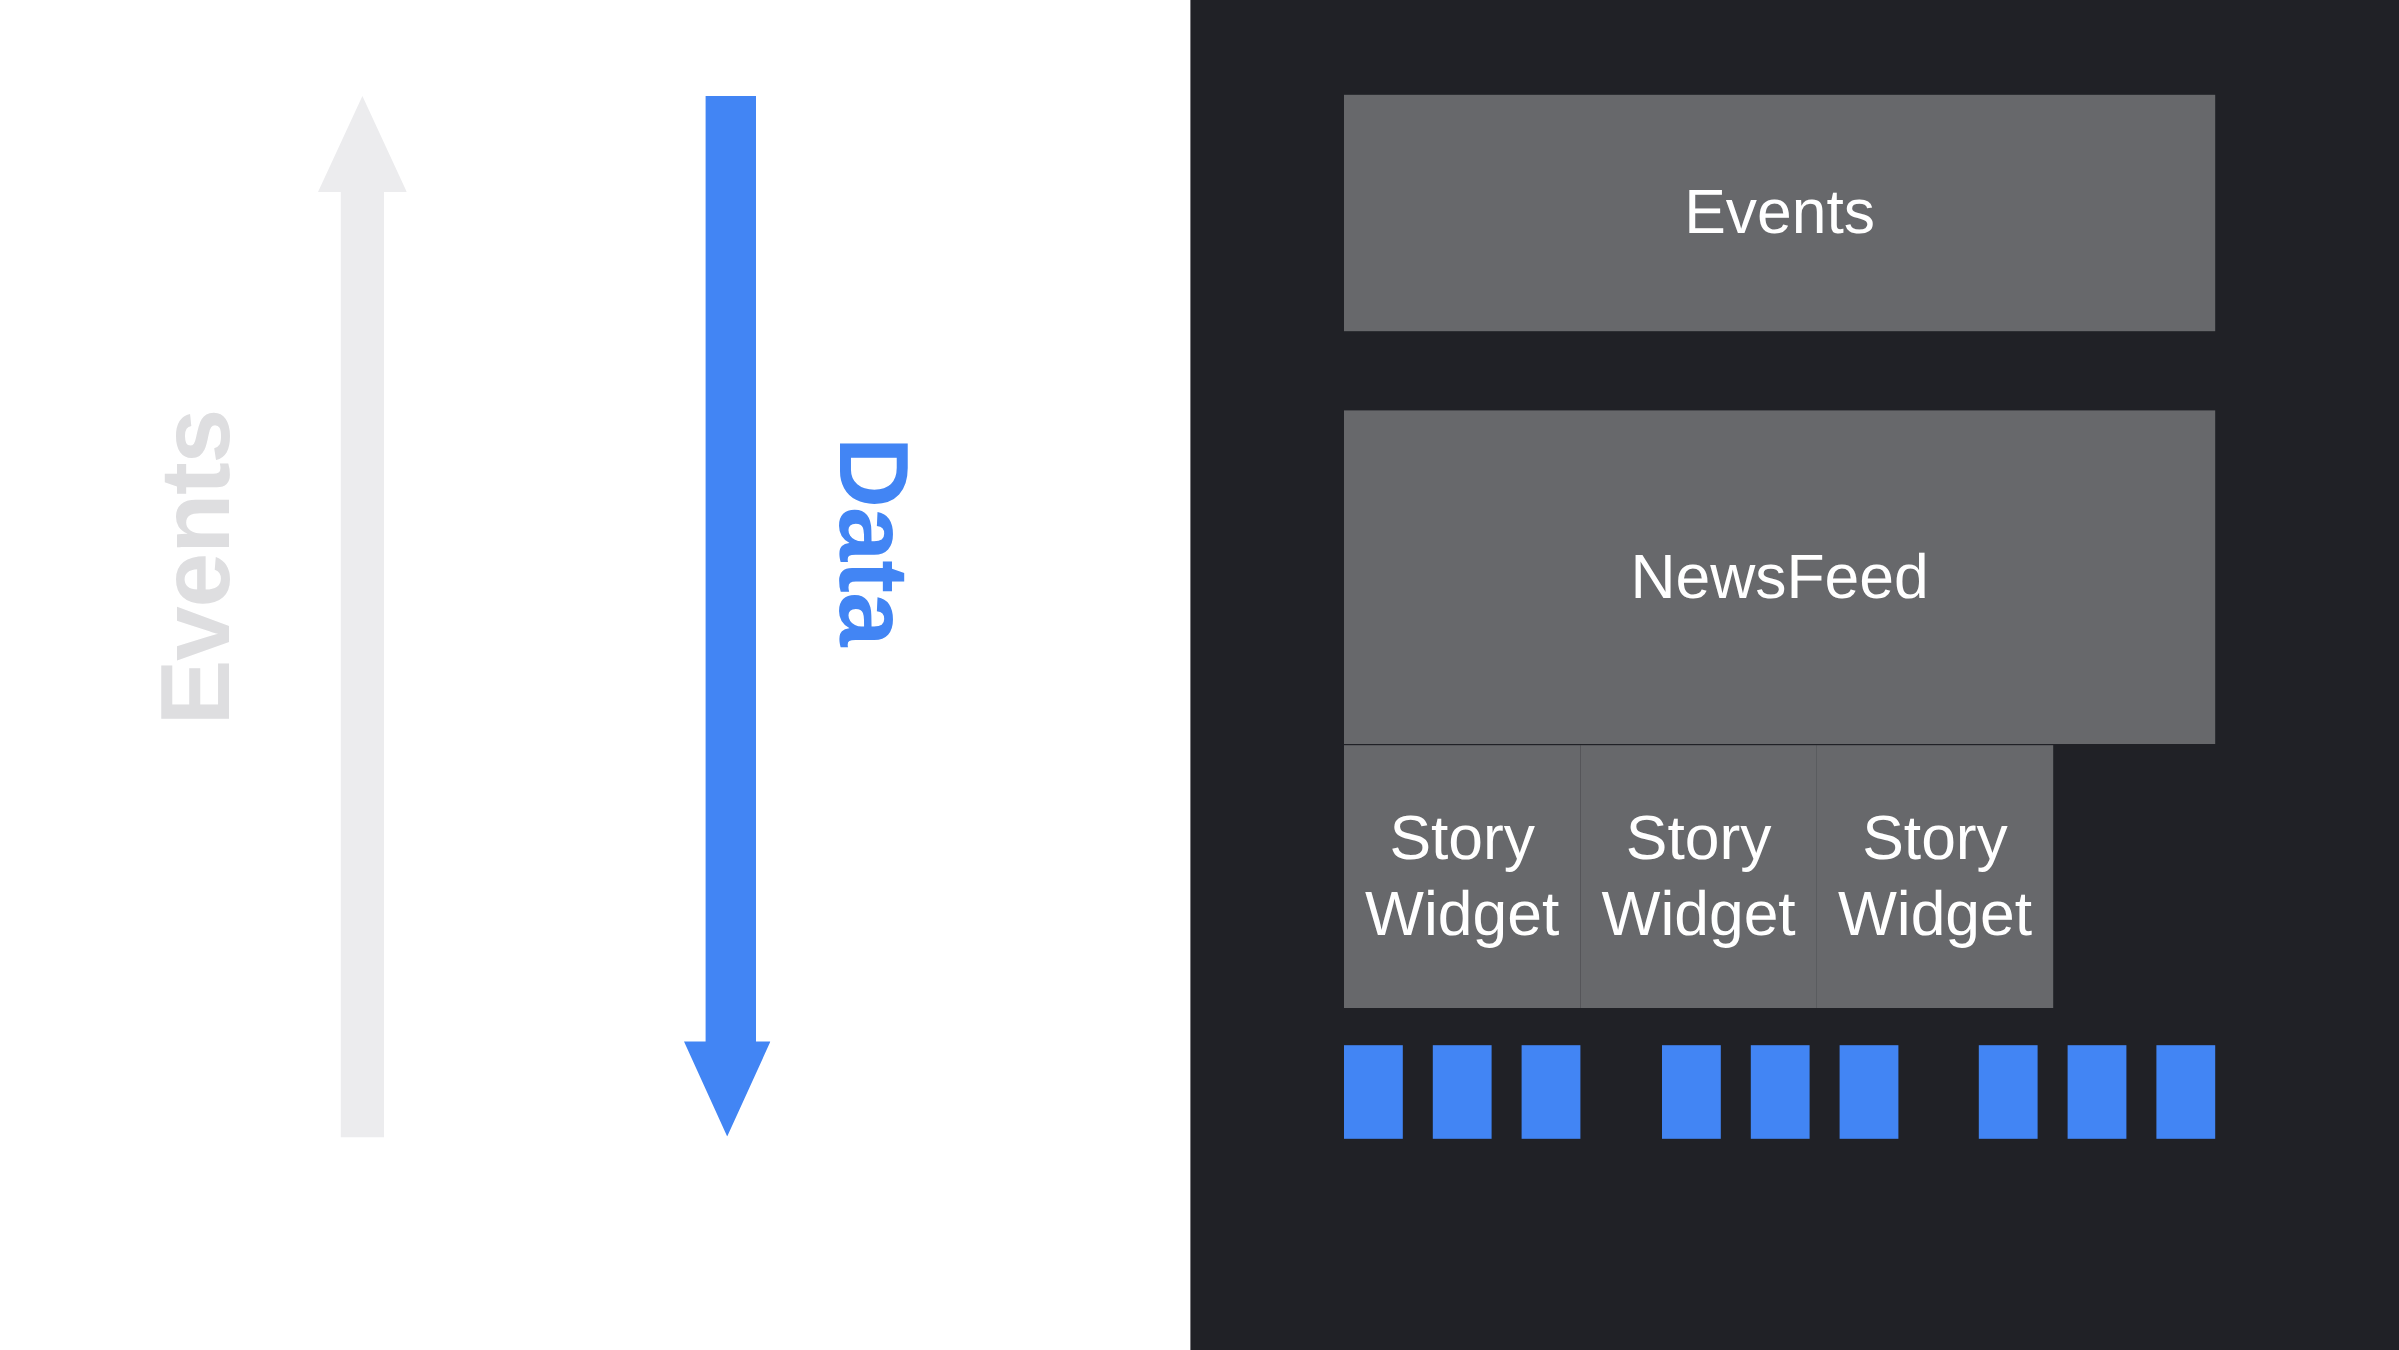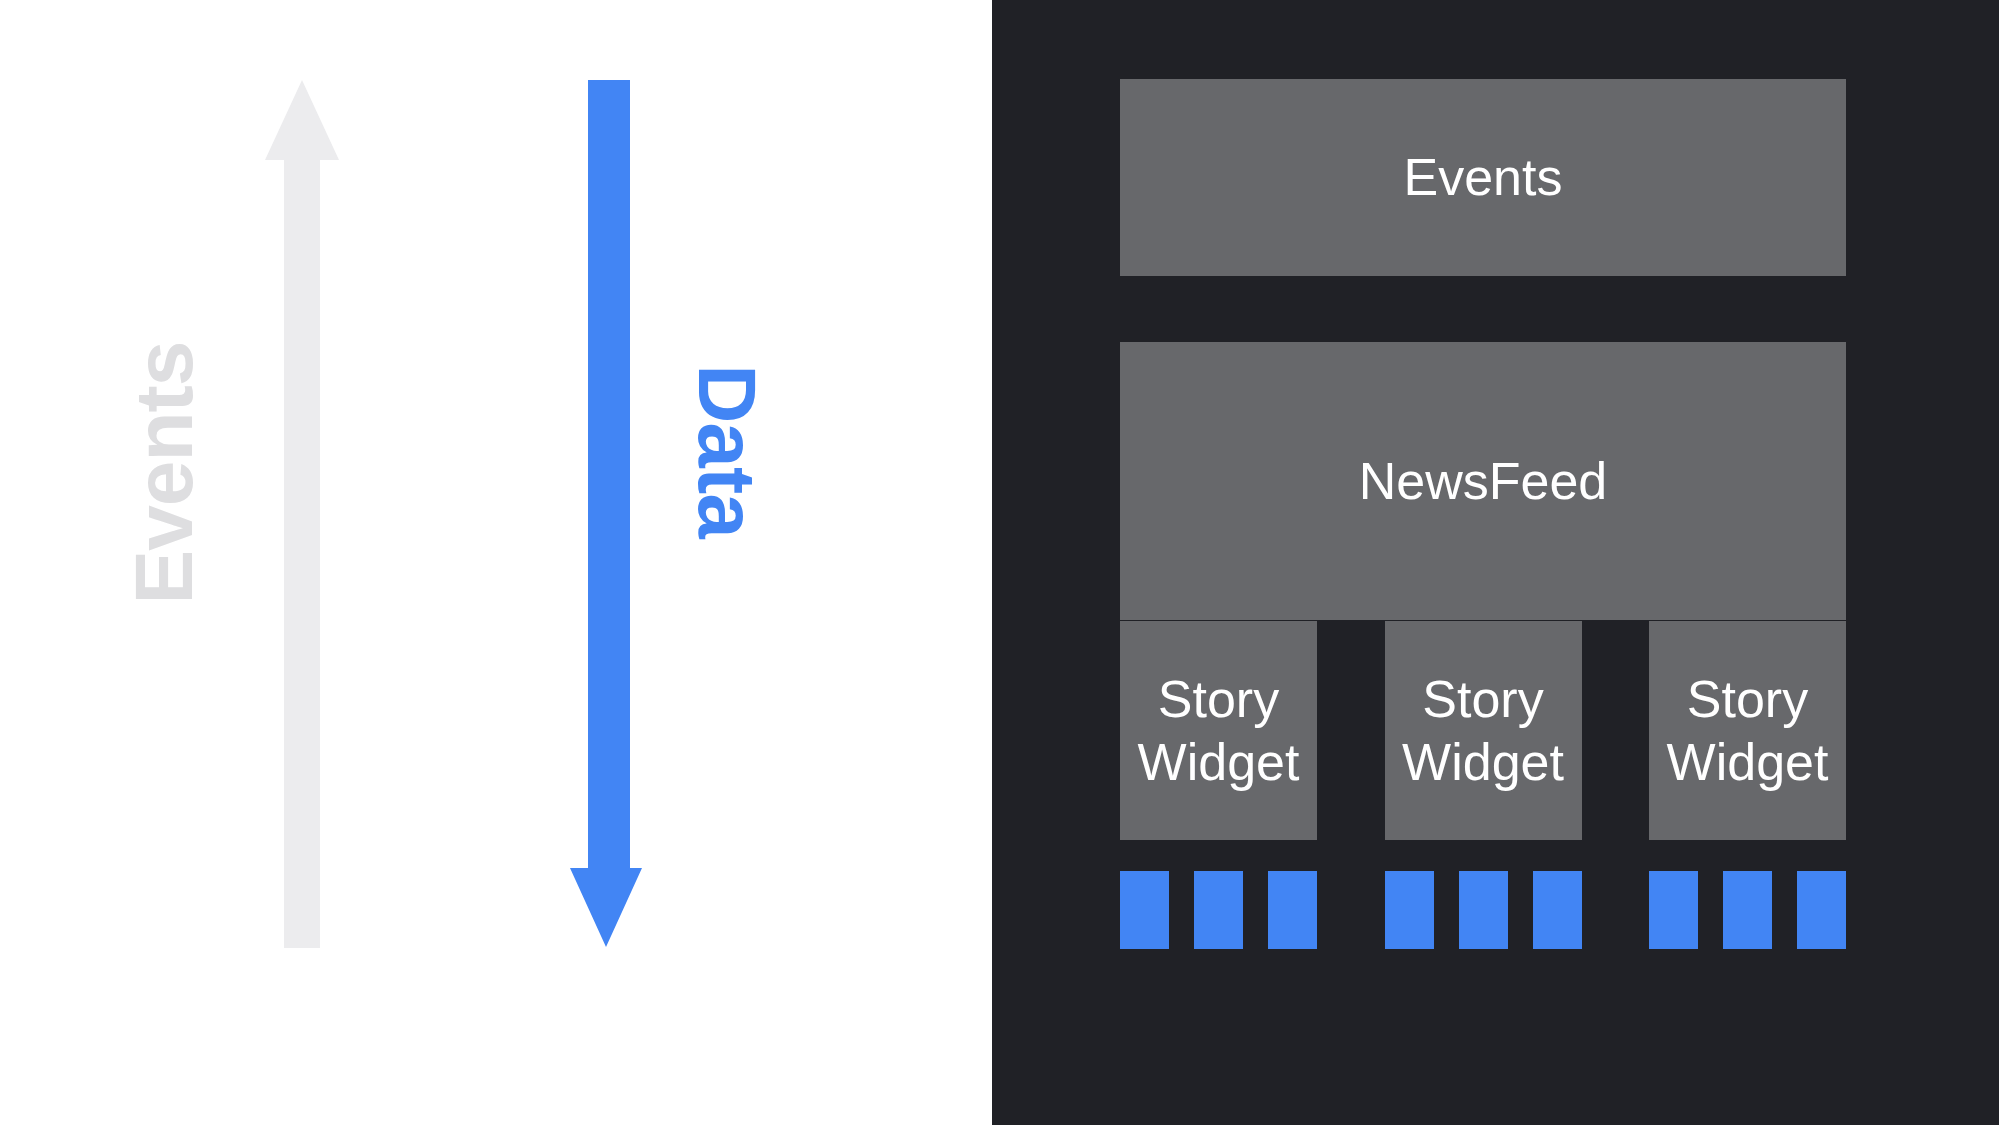--- a/index.html
+++ b/index.html
@@ -66,21 +66,21 @@
     font-weight: 400;
     line-height: 1.2;
   }
   .box-screen   { left: 1120px; top: 79px;  width: 726px; height: 197px; }
   .box-newsfeed { left: 1120px; top: 342px; width: 726px; height: 278px; }
 
   .story-row {
     position: absolute;
     left: 1120px; top: 621px;
     width: 726px; height: 219px;
-    display: flex; justify-content: space-between;
+    display: flex; 
   }
   .story-box {
     position: relative;
     width: 197px; height: 219px;
     background: #67686b;
     color: #ffffff;
     display: flex; align-items: center; justify-content: center;
     text-align: center;
     font-size: 52px;
     font-weight: 400;

